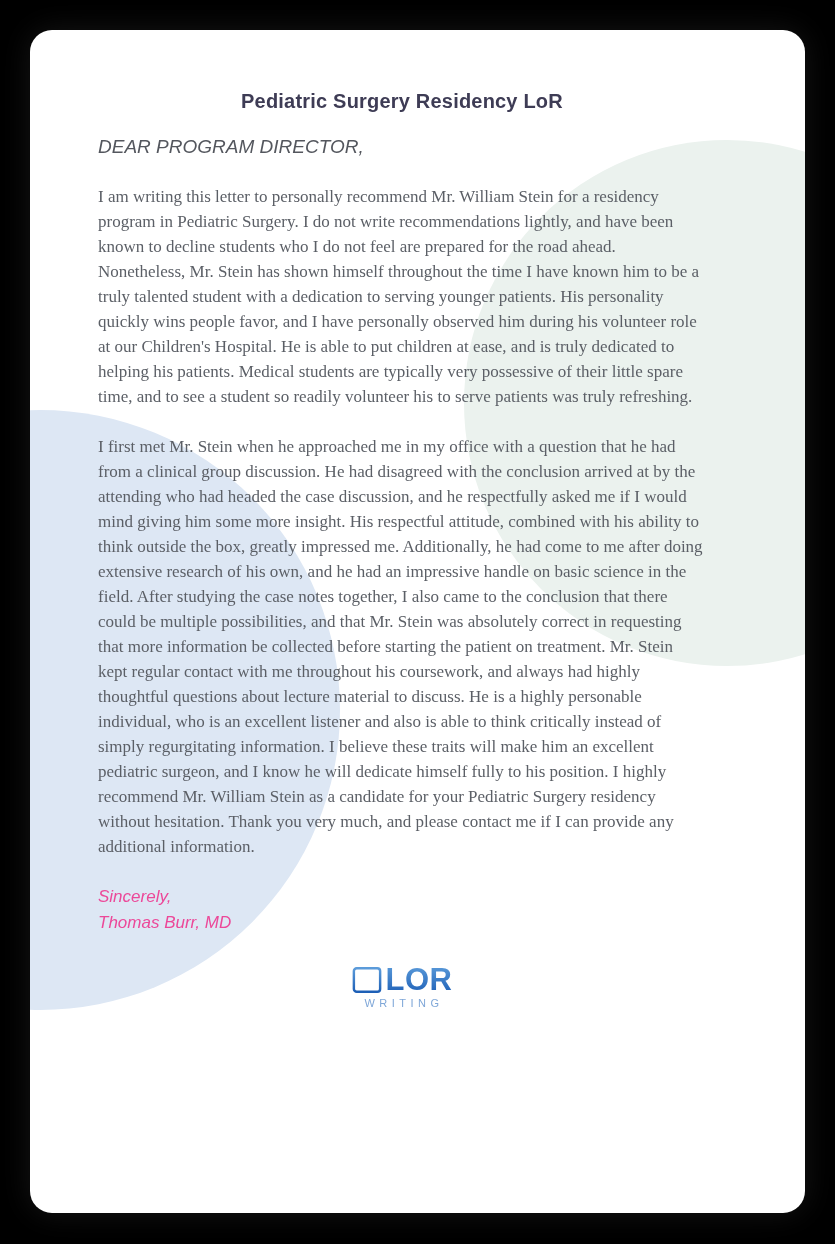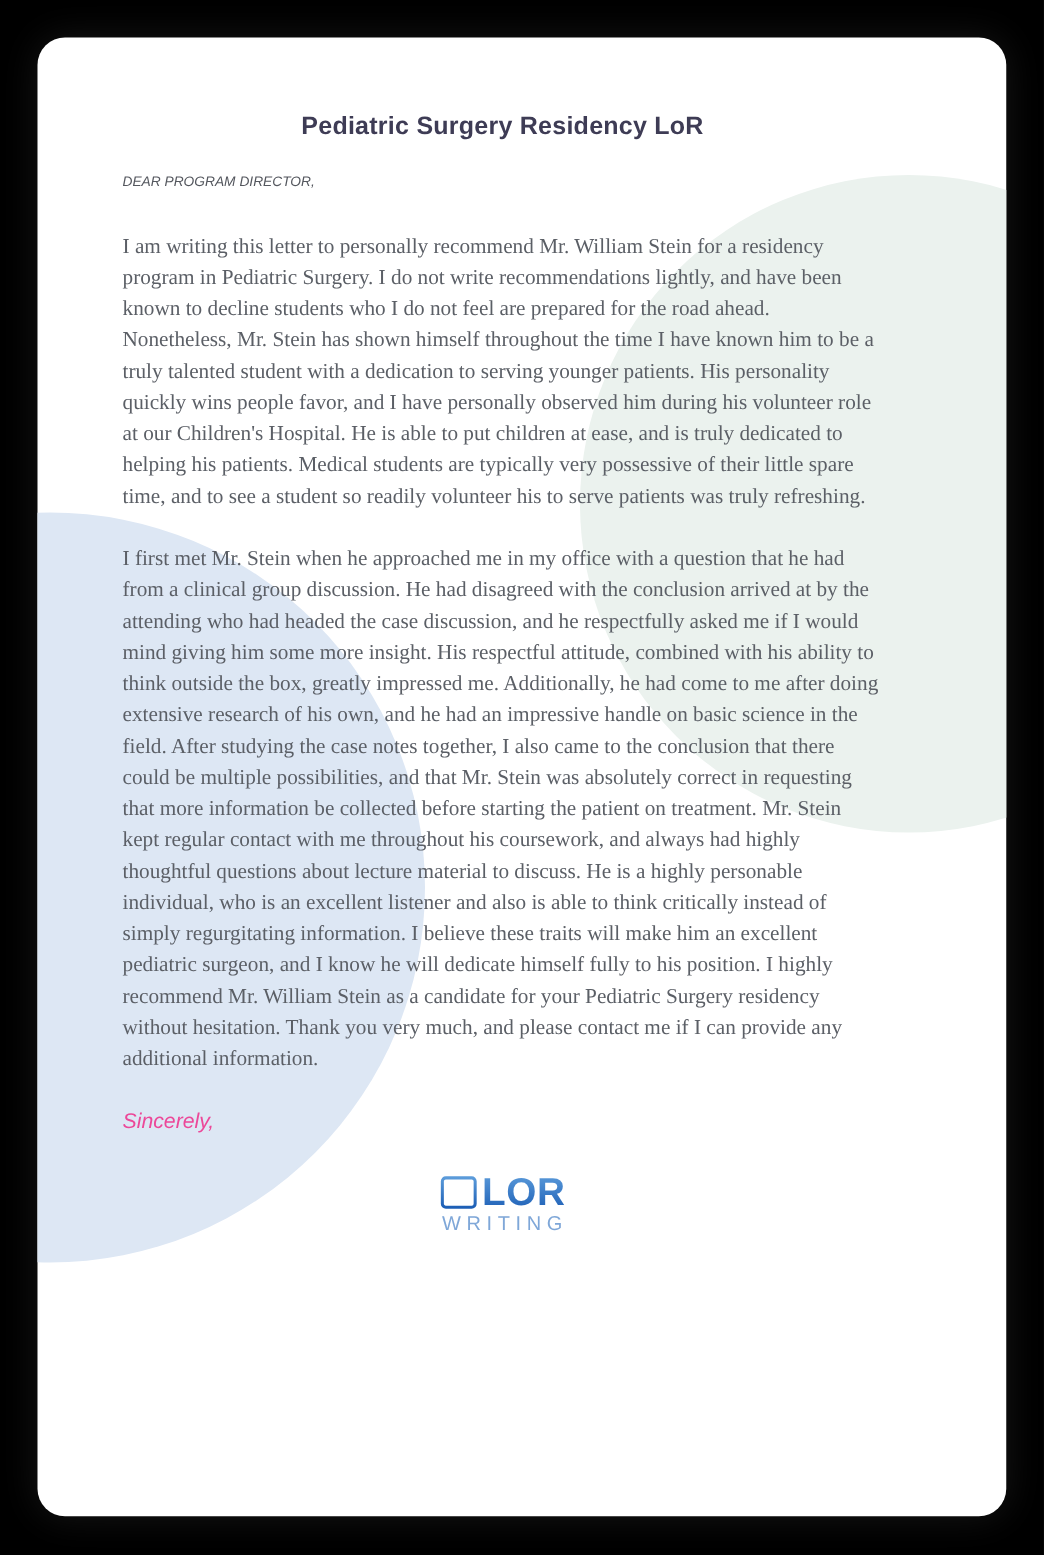--- a/index.html
+++ b/index.html
@@ -56,21 +56,21 @@
     margin: 0 0 20px 0;
     font-size: 20px;
     line-height: 26px;
     font-weight: 700;
     text-align: center;
     color: #3e3c55;
     letter-spacing: 0.2px;
   }
   .salutation {
     margin: 0 0 25px 0;
-    font-size: 11px;
+    font-size: 19px;
     line-height: 25px;
     font-style: italic;
     color: #54575e;
   }
   .body-par {
     margin: 0 0 25px 0;
     font-size: 17px;
     line-height: 25px;
     color: #5b5f66;
     font-family: Liberation Serif, serif;
@@ -108,41 +108,42 @@
   @supports (-webkit-background-clip: text) {
     .logo-text {
       background: linear-gradient(180deg, #5b9bda 0%, #1d5fb6 100%);
       -webkit-background-clip: text;
       background-clip: text;
       -webkit-text-fill-color: transparent;
     }
   }
   .logo-sub {
     margin-top: 2px;
-    font-size: 16px;
+    font-size: 11px;
     font-weight: 400;
     letter-spacing: 4.5px;
     padding-left: 4px;
     color: #7fa7d8;
   }
 </style>
 </head>
 <body>
 
 <div class="stage">
   <div class="card">
     <div class="blob blob-green"></div>
     <div class="blob blob-blue"></div>
     <div class="content">
       <h1 class="letter-title">Pediatric Surgery Residency LoR</h1>
       <p class="salutation">DEAR PROGRAM DIRECTOR,</p>
       <p class="body-par">I am writing this letter to personally recommend Mr. William Stein for a residency program in Pediatric Surgery. I do not write recommendations lightly, and have been known to decline students who I do not feel are prepared for the road ahead. Nonetheless, Mr. Stein has shown himself throughout the time I have known him to be a truly talented student with a dedication to serving younger patients. His personality quickly wins people favor, and I have personally observed him during his volunteer role at our Children's Hospital. He is able to put children at ease, and is truly dedicated to helping his patients. Medical students are typically very possessive of their little spare time, and to see a student so readily volunteer his to serve patients was truly refreshing.</p>
       <p class="body-par">I first met Mr. Stein when he approached me in my office with a question that he had from a clinical group discussion. He had disagreed with the conclusion arrived at by the attending who had headed the case discussion, and he respectfully asked me if I would mind giving him some more insight. His respectful attitude, combined with his ability to think outside the box, greatly impressed me. Additionally, he had come to me after doing extensive research of his own, and he had an impressive handle on basic science in the field. After studying the case notes together, I also came to the conclusion that there could be multiple possibilities, and that Mr. Stein was absolutely correct in requesting that more information be collected before starting the patient on treatment. Mr. Stein kept regular contact with me throughout his coursework, and always had highly thoughtful questions about lecture material to discuss. He is a highly personable individual, who is an excellent listener and also is able to think critically instead of simply regurgitating information. I believe these traits will make him an excellent pediatric surgeon, and I know he will dedicate himself fully to his position. I highly recommend Mr. William Stein as a candidate for your Pediatric Surgery residency without hesitation. Thank you very much, and please contact me if I can provide any additional information.</p>
       <div class="signature-block">
         <div>Sincerely,</div>
+        <div>Thomas Burr, MD</div>
       </div>
       <div class="logo">
         <div class="logo-row">
           <span class="logo-icon">
             <svg viewBox="0 0 32 32" xmlns="http://www.w3.org/2000/svg" aria-hidden="true">
               <defs>
                 <linearGradient id="lg-icon" x1="0" y1="0" x2="0" y2="1">
                   <stop offset="0" stop-color="#5b9bda"></stop>
                   <stop offset="1" stop-color="#1d5fb6"></stop>
                 </linearGradient>

